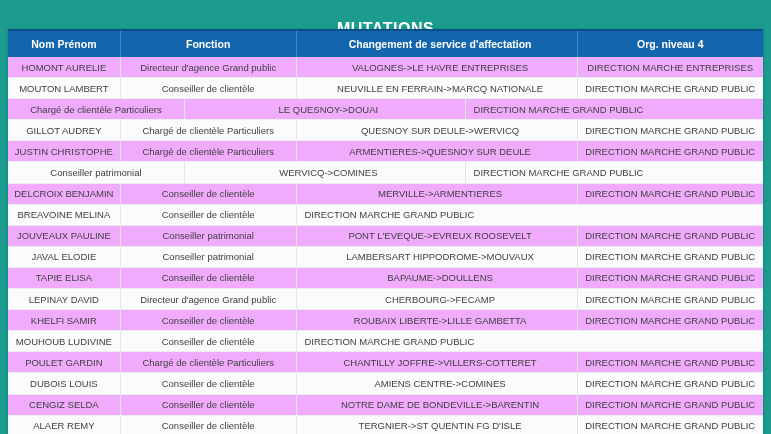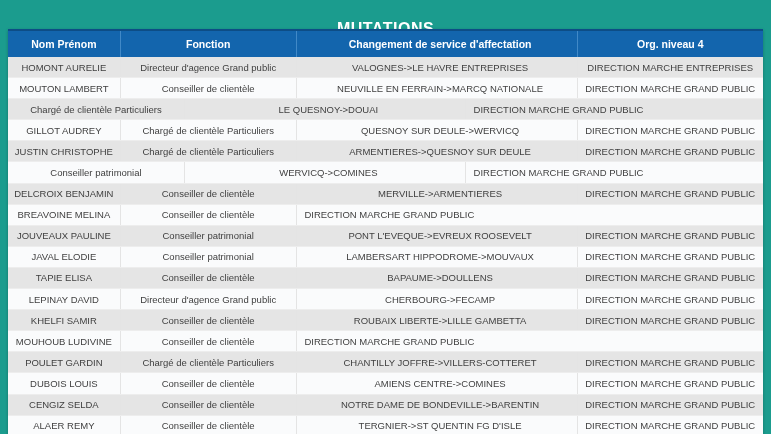--- a/index.html
+++ b/index.html
@@ -47,21 +47,21 @@
     height:100%;
     display:flex;
     align-items:center;
     justify-content:center;
   }
   .th:first-child{border-left:none;}
   .row{
     display:flex;
     height:20.1px;
     border-top:1px solid #ededed;
-    background:#e5e5e5;
+    background:#f0abfc;
   }
   .row:first-child{border-top:none;}
   .row:nth-child(even){background:#fafbfc;}
   .cell{
     font-size:9.5px;
     color:#3f3f3f;
     text-align:center;
     box-sizing:border-box;
     border-left:1px solid #e4e4e4;
     display:flex;

